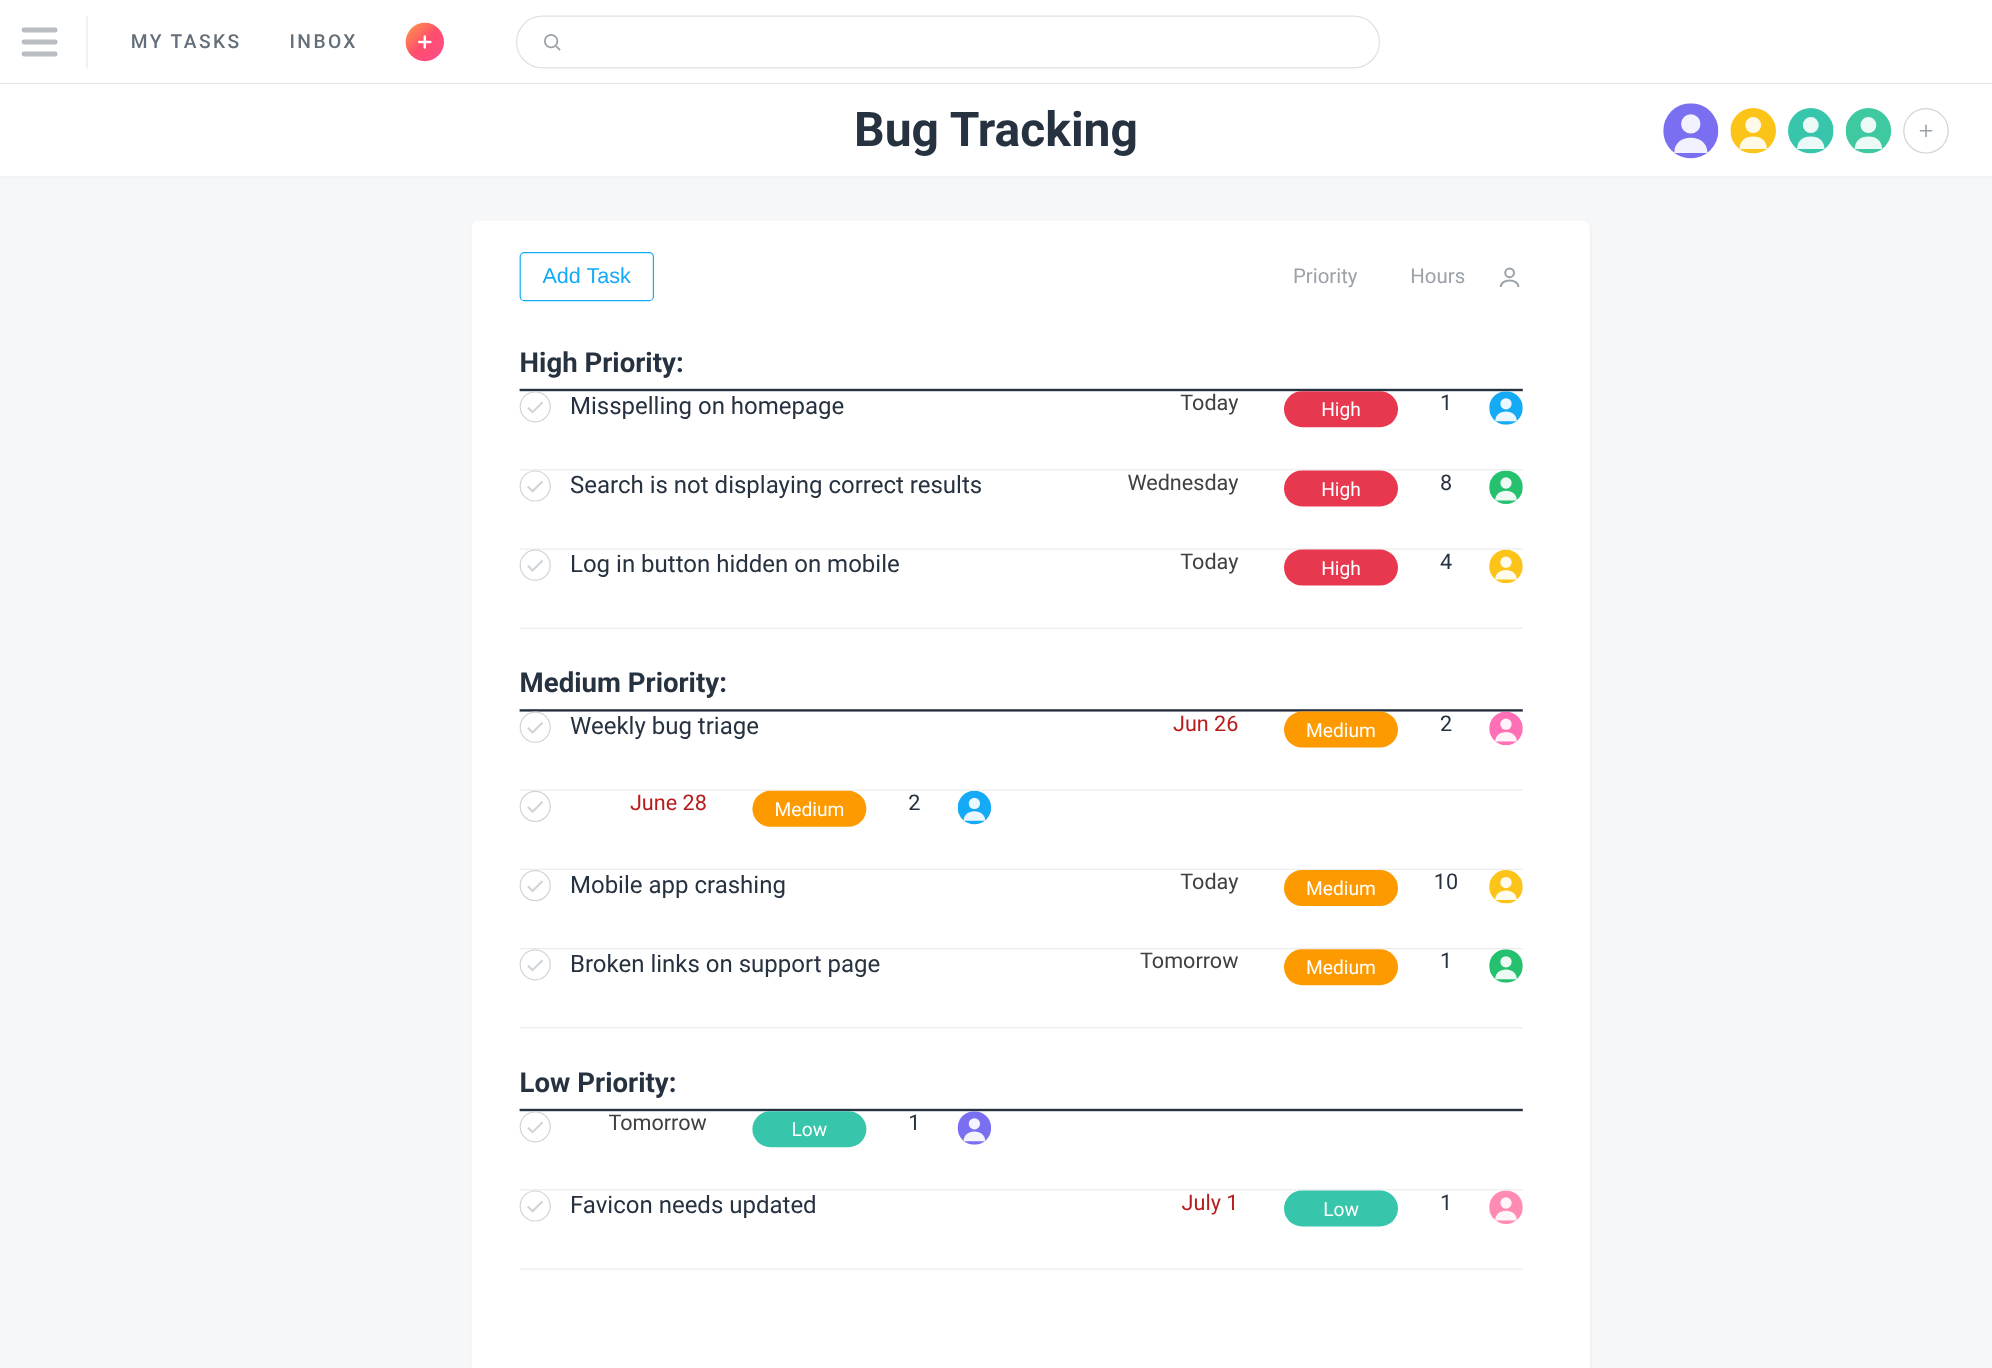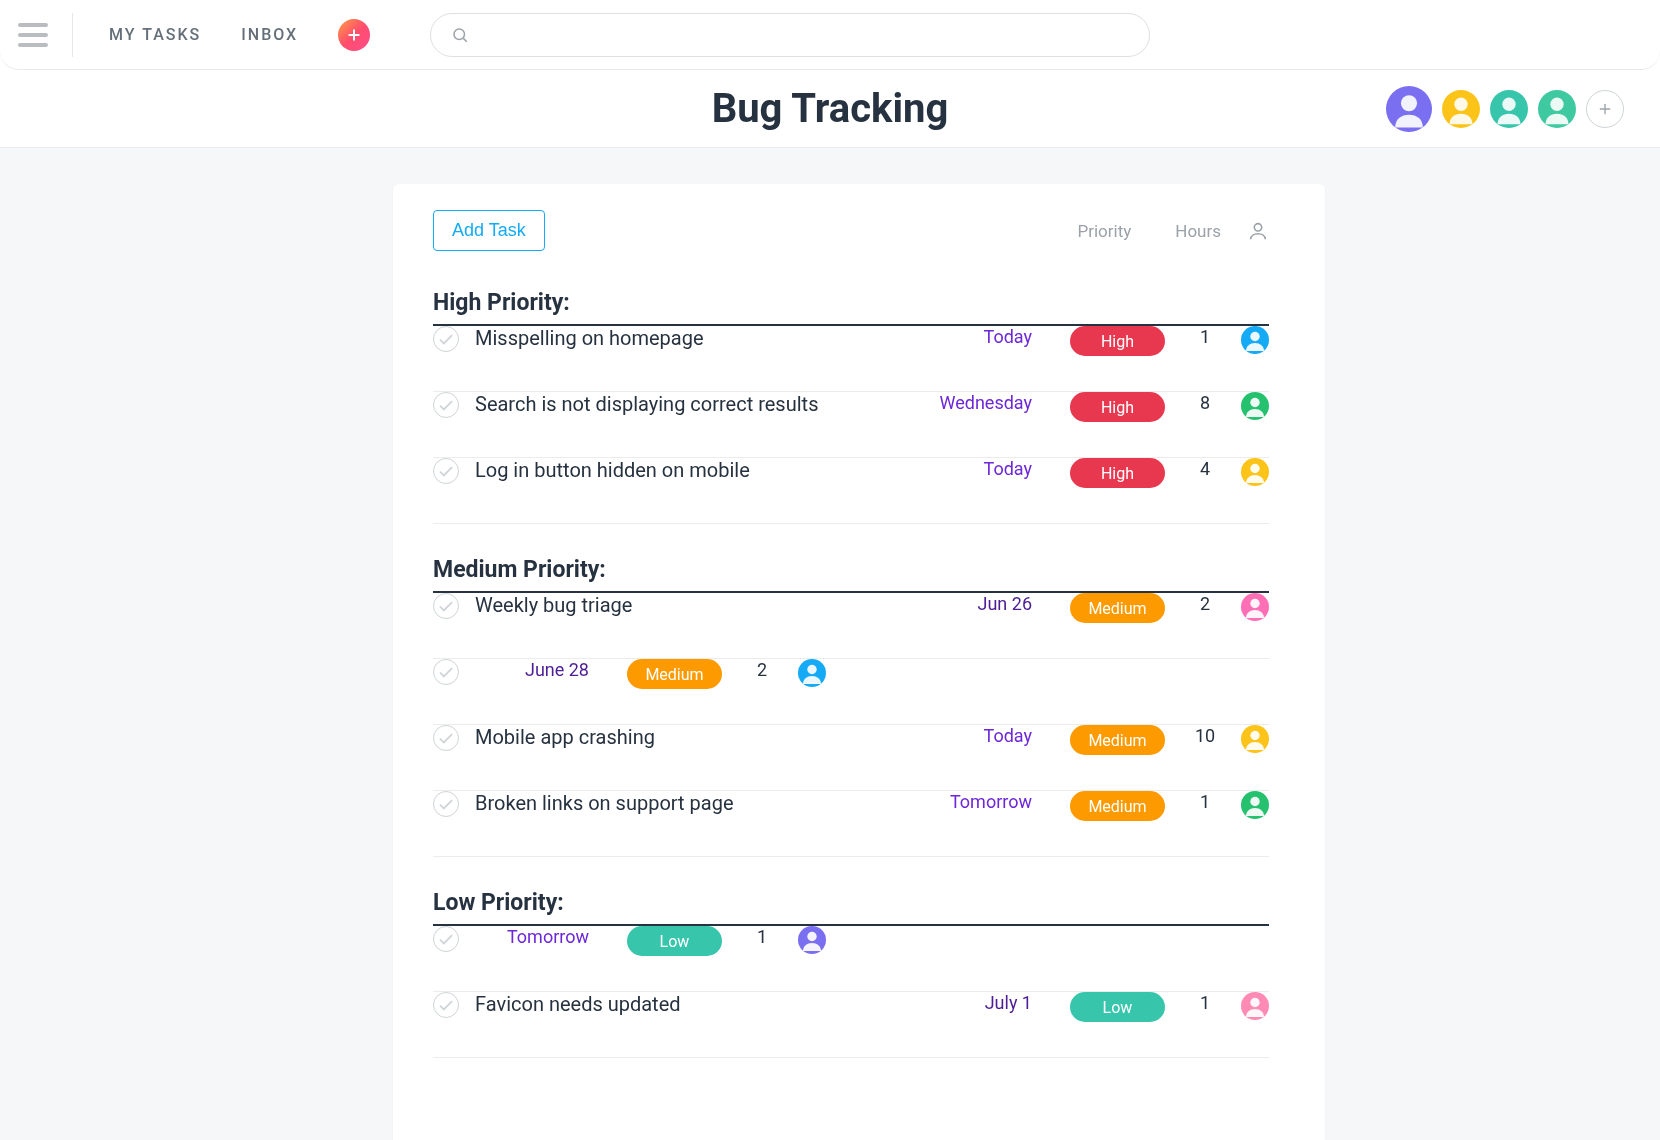--- a/index.html
+++ b/index.html
@@ -11,21 +11,20 @@
     height: 1140px;
     overflow: hidden;
   }
   .topbar {
     height: 70px;
     display: flex;
     align-items: center;
     padding: 0 0 0 18px;
     border-bottom: 1px solid #e8e8e8;
     background: #fff;
-    border-radius: 19px;
   }
   .menu-icon {
     width: 34px; height: 34px;
     display: flex; flex-direction: column; justify-content: center; gap: 6px;
     cursor: pointer;
     margin-right: 20px;
   }
   .menu-icon span { height: 4px; background: #b9bdc1; border-radius: 2px; width: 30px; }
   .divider-vert { width: 1px; height: 44px; background: #e8e8e8; margin-right: 36px; }
   .nav-link {
@@ -94,22 +93,22 @@
     height: 66px; display: flex; align-items: flex-start;
     border-bottom: 1px solid #ececec;
   }
   .check {
     width: 26px; height: 26px; border: 1.5px solid #cfd4d8; border-radius: 50%;
     display: flex; align-items: center; justify-content: center; cursor: pointer; flex-shrink: 0;
   }
   .check svg { width: 14px; height: 11px; stroke: #cfd4d8; fill: none; stroke-width: 2; }
   .task-title { font-size: 20px; color: #273240; margin-left: 16px; flex: 1; }
   .task-date { font-size: 18px; width: 130px; text-align: right; }
-  .date-teal { color: #6d28d9; }
-  .date-gray { color: #4c1d95; }
+  .date-teal { color: #404040; }
+  .date-gray { color: #b91c1c; }
   .pill {
     width: 95px; height: 30px; border-radius: 15px; display: flex;
     align-items: center; justify-content: center; color: #fff; font-size: 16px;
     margin-left: 38px; flex-shrink: 0;
   }
   .pill-high { background: #e8384f; }
   .pill-medium { background: #fd9a00; }
   .pill-low { background: #37c5ab; }
   .hours-val { width: 60px; text-align: center; font-size: 18px; color: #273240; margin-left: 10px; }
   .assignee {

